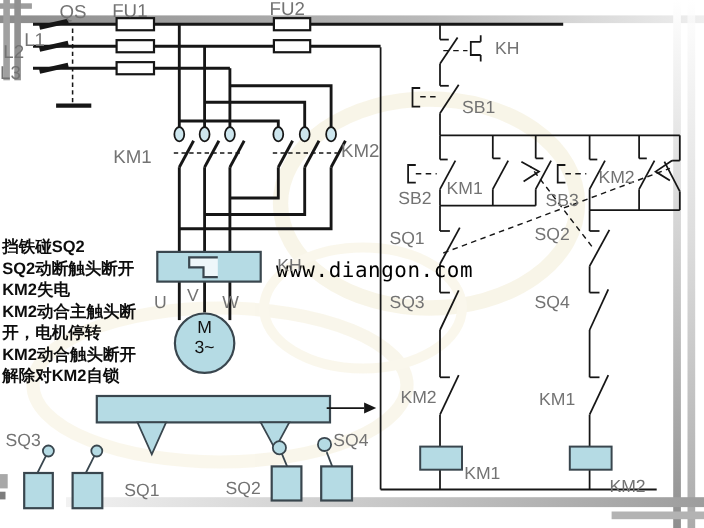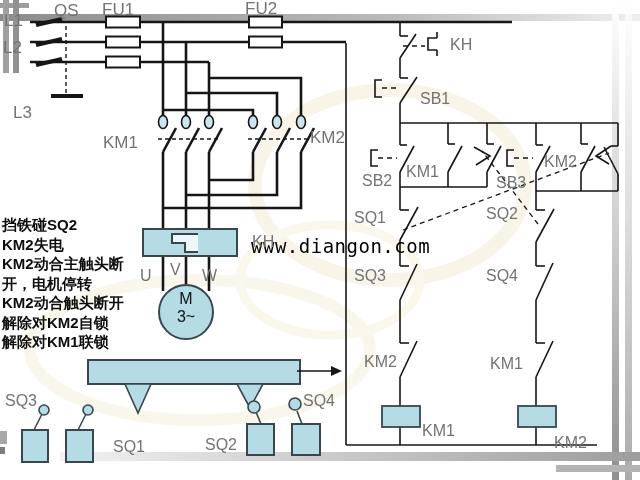--- a/index.html
+++ b/index.html
@@ -217,23 +217,23 @@
       <line x1="302" y1="424" x2="297" y2="411" stroke-width="1.6"></line>
       <circle cx="44" cy="410" r="5" stroke-width="1.6"></circle>
       <circle cx="88" cy="410" r="5" stroke-width="1.6"></circle>
       <circle cx="254" cy="407" r="6" stroke-width="1.6"></circle>
       <circle cx="295" cy="404" r="6" stroke-width="1.6"></circle>
       <line x1="297" y1="371" x2="331" y2="371" stroke="#161616" stroke-width="1.6"></line>
       <polygon points="331,366 342,371 331,376" fill="#161616" stroke="none"></polygon>
     </g>
   </svg>
 
-  <div class="lbl lbl-lg" style="left:4px;top:12px;">L1</div>
+  <div class="lbl lbl-lg" style="left:4px;top:28px;padding-left:18px;">L1</div>
   <div class="lbl lbl-lg" style="left:3px;top:39px;">L2</div>
-  <div class="lbl lbl-lg" style="left:13px;top:58px;margin-top:46px;">L3</div>
+  <div class="lbl lbl-lg" style="left:0;top:58px;">L3</div>
   <div class="lbl lbl-lg" style="left:54px;top:2px;">QS</div>
   <div class="lbl lbl-lg" style="left:102px;top:1px;text-align:center;">FU1</div>
   <div class="lbl lbl-lg" style="left:245px;top:0px;">FU2</div>
 
   <div class="lbl lbl-lg" style="left:103px;top:134px;">KM1</div>
   <div class="lbl lbl-lg" style="left:310px;top:129px;">KM2</div>
 
   <div class="wm">www.diangon.com</div>
   <div class="lbl" style="left:252px;top:234px;">KH</div>
 
@@ -260,21 +260,21 @@
   <div class="lbl" style="left:422px;top:423px;">KM1</div>
   <div class="lbl" style="left:554px;top:435px;">KM2</div>
 
   <div class="lbl" style="left:5px;top:393px;">SQ3</div>
   <div class="lbl" style="left:113px;top:439px;">SQ1</div>
   <div class="lbl" style="left:205px;top:437px;">SQ2</div>
   <div class="lbl" style="left:303px;top:393px;">SQ4</div>
 
   <div class="annot">
     <div>挡铁碰SQ2</div>
+    <div>SQ2动断触头断开</div>
     <div>KM2失电</div>
     <div>KM2动合主触头断</div>
     <div>开，电机停转</div>
     <div>KM2动合触头断开</div>
     <div>解除对KM2自锁</div>
-    <div>解除对KM1联锁</div>
   </div>
 
 </div>
 
 </body></html>

